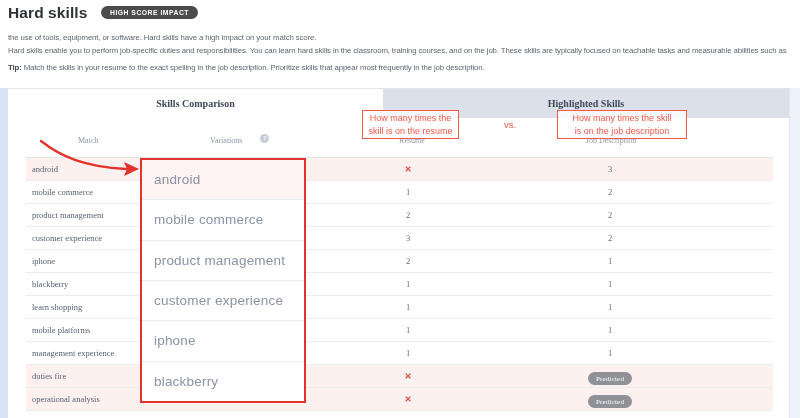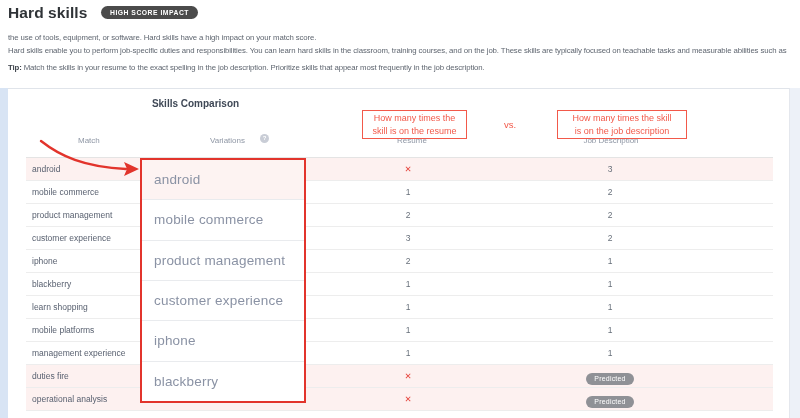--- a/index.html
+++ b/index.html
@@ -15,21 +15,21 @@
         color:#5f6670;white-space:nowrap;}
   .tip{position:absolute;left:8px;top:63px;font-size:7.8px;letter-spacing:-.12px;color:#5f6670;white-space:nowrap;}
   .tip b{color:#3e444c;}
 
   
   .left-strip{position:absolute;left:0;top:88px;width:8px;height:330px;background:#d8e4f4;}
   .right-strip{position:absolute;left:790px;top:88px;width:10px;height:330px;background:#edf1f8;}
 
   
   .panel{position:absolute;left:8px;top:88px;width:782px;height:330px;background:#fff;
-         border-top:1px solid #e0e4ea;border-right:1px solid #e4e7ed;box-sizing:border-box;}
+         border-top:1px solid #e0e4ea;border-right:1px solid #e4e7ed;box-sizing:border-box;font-family:Liberation Serif, serif;}
   .section-headers{display:flex;height:29px;}
   .sec-left{width:375px;text-align:center;line-height:29px;font-size:10px;font-weight:700;color:#3f4856;}
   .sec-right{flex:1;background:#dbe0e9;text-align:center;line-height:29px;font-size:10px;font-weight:700;color:#3f4856;}
 
   .colh{position:absolute;font-size:8px;color:#8f97a5;}
   .colh-skill{left:70px;top:47px;}
   .colh-variations{left:202px;top:47px;}
   .help-icon{position:absolute;left:252px;top:45px;width:9px;height:9px;border-radius:50%;
              background:#c9cdd6;color:#fff;font-size:6px;font-weight:700;text-align:center;line-height:9px;}
   .colh-resume{left:374px;top:47px;width:60px;text-align:center;}
@@ -53,21 +53,21 @@
         border:2px solid #e2342c;box-sizing:border-box;display:flex;flex-direction:column;z-index:5;}
   .mag-cell{flex:1;display:flex;align-items:center;padding-left:12px;border-bottom:1px solid #e9ebee;
         font-size:13.5px;color:#8a92a4;letter-spacing:.2px;}
   .mag-cell:last-child{border-bottom:none;}
   .mag-cell.first{background:#fdf3f2;}
 
   
   .note{position:absolute;border:1px solid #f2594a;background:rgba(255,255,255,.78);color:#f2594a;
         font-size:9px;line-height:12.5px;text-align:center;white-space:pre-line;z-index:10;
         box-sizing:border-box;padding-top:1px;}
-  .note-resume{left:362px;top:110px;width:105px;height:29px;}
+  .note-resume{left:362px;top:110px;width:97px;height:29px;}
   .note-jd{left:557px;top:110px;width:130px;height:29px;}
   .vs{position:absolute;left:495px;top:119px;width:30px;text-align:center;color:#f2594a;
       font-size:9.5px;z-index:10;}
   .arrow-svg{position:absolute;left:36px;top:136px;z-index:11;}
 </style>
 </head>
 <body>
 
 <div class="page">
 
@@ -84,20 +84,21 @@
   <div class="tip">
     <b>Tip:</b><span> Match the skills in your resume to the exact spelling in the job description. Prioritize skills that appear most frequently in the job description.</span>
   </div>
 
   <div class="left-strip"></div>
   <div class="right-strip"></div>
 
   <div class="panel">
     <div class="section-headers">
       <div class="sec-left">Skills Comparison</div>
+      <div class="sec-right">Highlighted Skills</div>
     </div>
 
     <span class="colh colh-skill">Match</span>
     <span class="colh colh-variations">Variations</span>
     <span class="help-icon">?</span>
     <span class="colh colh-resume">Resume</span>
     <span class="colh colh-jd">Job Description</span>
 
     <div class="tbody">
         <div class="trow pink">

